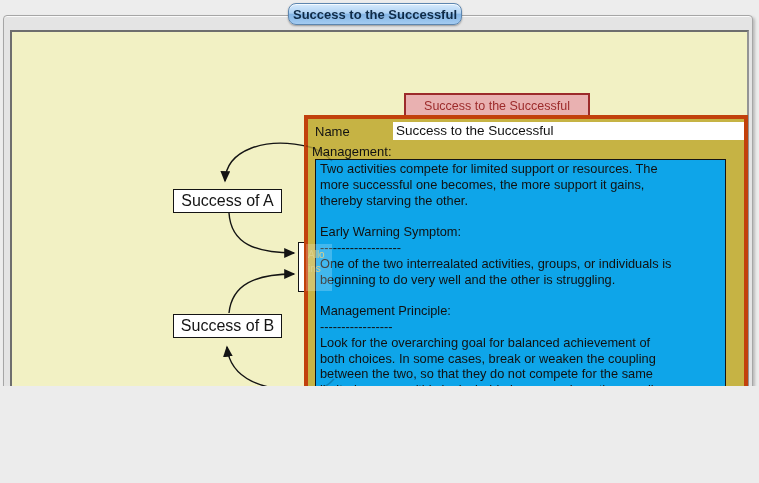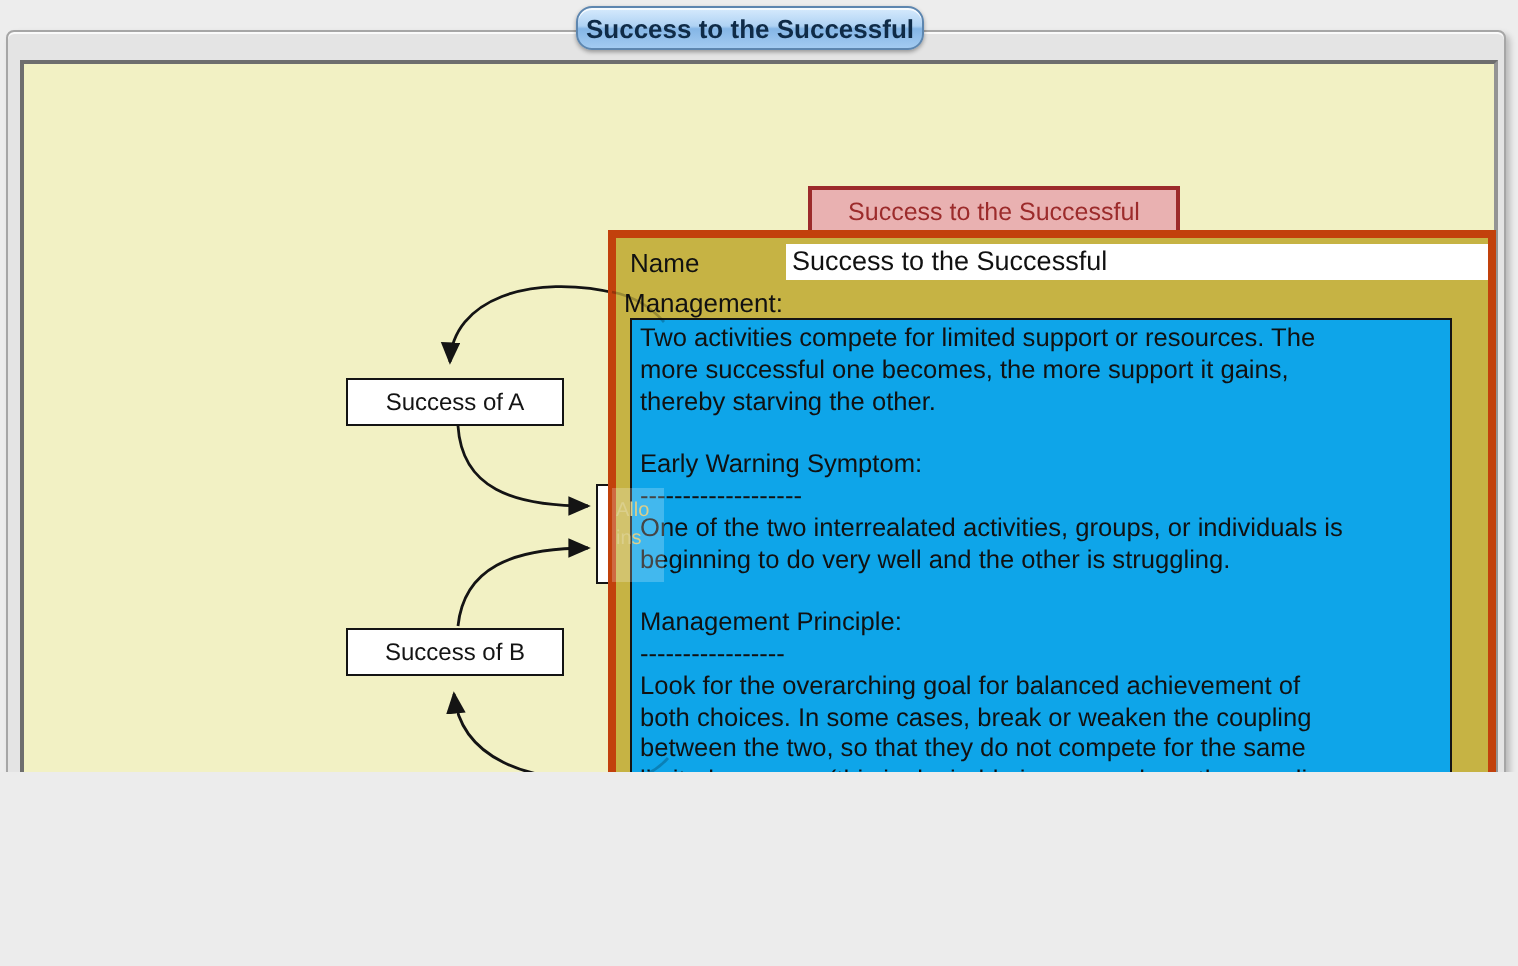--- a/index.html
+++ b/index.html
@@ -28,21 +28,21 @@
     background:#F2F1C4;
     border:2px solid;border-color:#6E6E6E #949494 #949494 #6E6E6E;
   }
   svg.layer{position:absolute;left:0;top:0;width:759px;height:483px;pointer-events:none;}
   #arrow-layer{z-index:3;}
   #ghost-layer{z-index:6;}
   
   .var-node{
     position:absolute;z-index:4;background:#FFFFFF;border:1.5px solid #141414;
     display:flex;align-items:center;justify-content:center;
-    font-size:12px;color:#141414;white-space:nowrap;
+    font-size:16px;color:#141414;white-space:nowrap;
   }
   #node-success-a{left:173px;top:189px;width:109px;height:24px;}
   #node-success-b{left:173px;top:314px;width:109px;height:24px;}
   #node-allocation{
     position:absolute;left:298px;top:242px;width:34px;height:50px;z-index:4;
     background:#FFFFFF;border:1px solid #141414;overflow:hidden;
     font-size:10px;color:#999;line-height:12px;padding:6px 0 0 6px;
   }
   #node-archetype{
     position:absolute;left:404px;top:93px;width:186px;height:26px;z-index:4;

